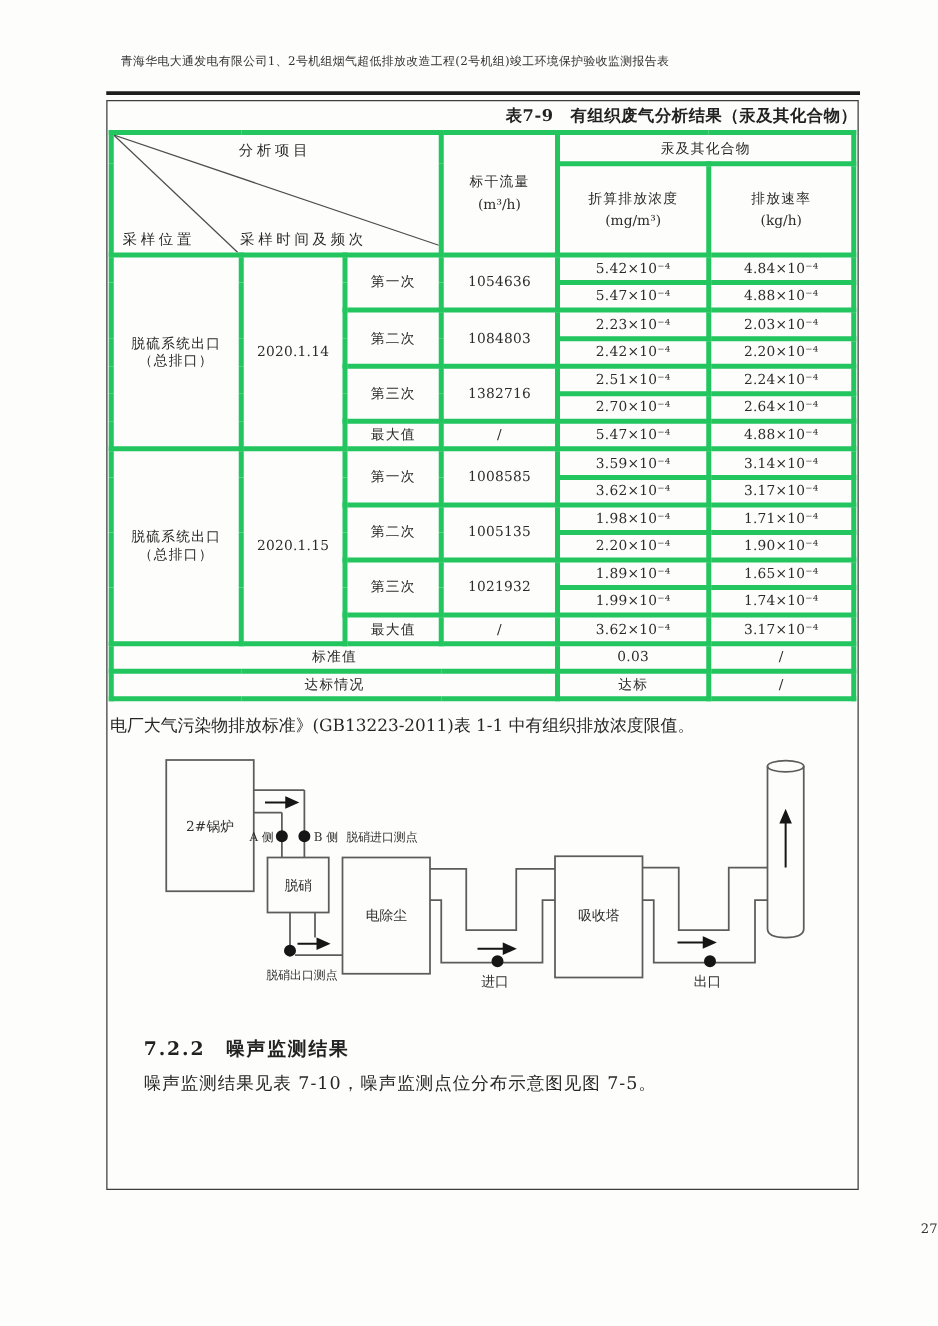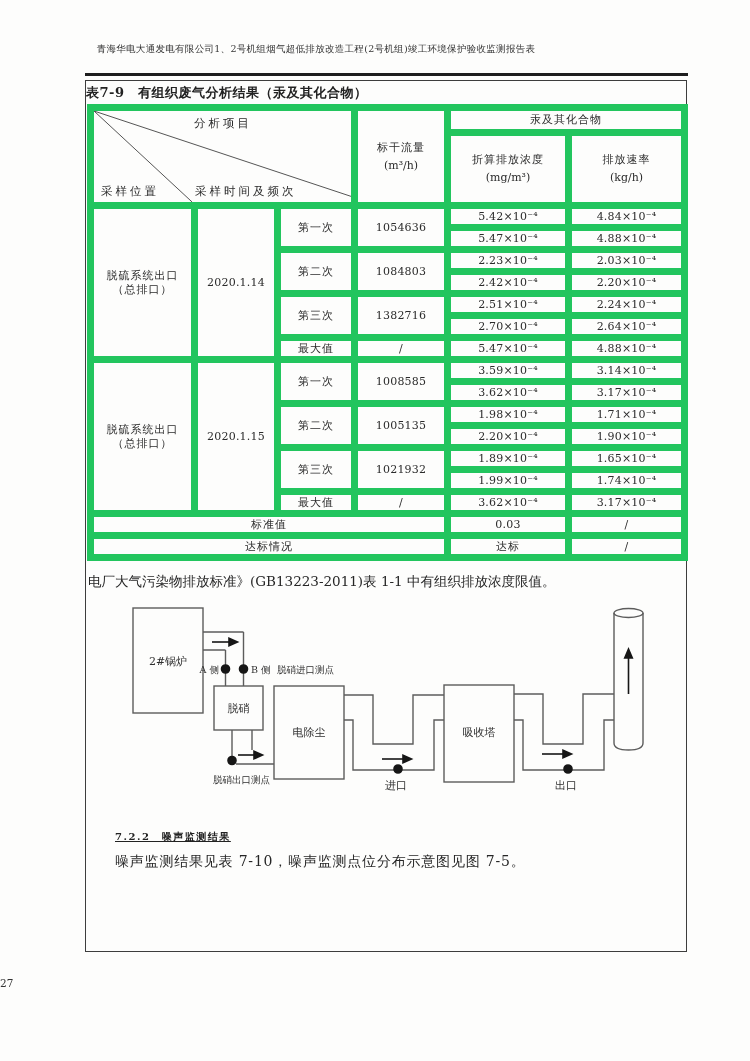--- a/index.html
+++ b/index.html
@@ -13,50 +13,50 @@
     font-size:9.5px;color:#343434;letter-spacing:0.3px;
   }
   .header-rule{
     position:absolute;top:73px;left:85px;width:603px;height:3px;background:#1e1e1e;
   }
   .frame{
     position:absolute;top:80px;left:85px;width:600px;height:870px;
     border:1.5px solid #3d3d3d;background:#fdfdfc;
   }
   .tbl-title{
-    margin-top:3px;text-align:left;font-weight:bold;font-size:13px;
+    margin-top:3px;text-align:right;font-weight:bold;font-size:13px;
     letter-spacing:0.5px;color:#222;
   }
   table.results{
     border-collapse:collapse;table-layout:fixed;width:594px;height:457px;
     margin:2px 0 0 1px;
   }
   table.results td{
-    border:7px solid #22c55e;text-align:center;vertical-align:middle;
+    border:4px solid #22c55e;text-align:center;vertical-align:middle;
     font-size:11px;padding:0;line-height:1.25;color:#2b2b2b;
   }
   td.zh{font-size:11.5px;letter-spacing:1px;}
   td.num{font-size:11px;letter-spacing:0.2px;}
   .hdr-2line div{line-height:1.6;}
   tr.h1{height:25px;}
   tr.h2{height:73px;}
   td.diag{position:relative;padding:0;}
   .diag svg{position:absolute;left:0;top:0;width:100%;height:100%;}
   .diag .lbl{position:absolute;font-size:11.5px;letter-spacing:3px;color:#2b2b2b;white-space:nowrap;}
   .diag .lbl-top{left:100px;top:5px;}
   .diag .lbl-bl{left:7px;bottom:4px;}
   .diag .lbl-br{left:101px;bottom:4px;text-align:right;}
   .para{margin:5px 2px 0 2px;font-size:13.5px;line-height:30px;color:#262626;}
   .para .l1{text-align:justify;text-align-last:justify;text-indent:2em;}
   .para .l2{text-align:left;}
   .flow-svg{display:block;margin-top:6px;}
   .fig-caption{text-align:center;font-weight:bold;font-size:12.5px;margin-top:1px;letter-spacing:1px;color:#222;}
-  .sec-heading{margin:13px 0 0 29px;font-weight:bold;font-size:10px;letter-spacing:1.5px;color:#222;text-decoration:underline;}
+  .sec-heading{margin:13px 0 0 29px;font-weight:bold;font-size:15px;letter-spacing:1.5px;color:#222;}
   .sec-body{margin:9px 0 15px 29px;font-size:14px;letter-spacing:0.8px;color:#262626;}
-  .page-number{position:absolute;top:977px;left:0;width:750px;text-align:left;font-size:10.5px;color:#333;}
+  .page-number{position:absolute;top:977px;left:0;width:750px;text-align:right;font-size:10.5px;color:#333;}
   .flow-svg text{fill:#2f2f2f;}
 </style>
 </head>
 <body>
 
 <div class="page-header">青海华电大通发电有限公司1、2号机组烟气超低排放改造工程(2号机组)竣工环境保护验收监测报告表</div>
 <div class="header-rule"></div>
 
 <div class="frame">
 

